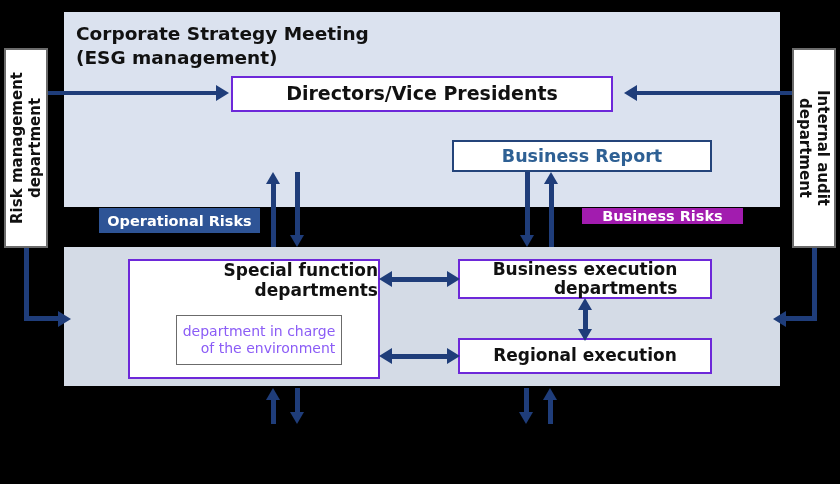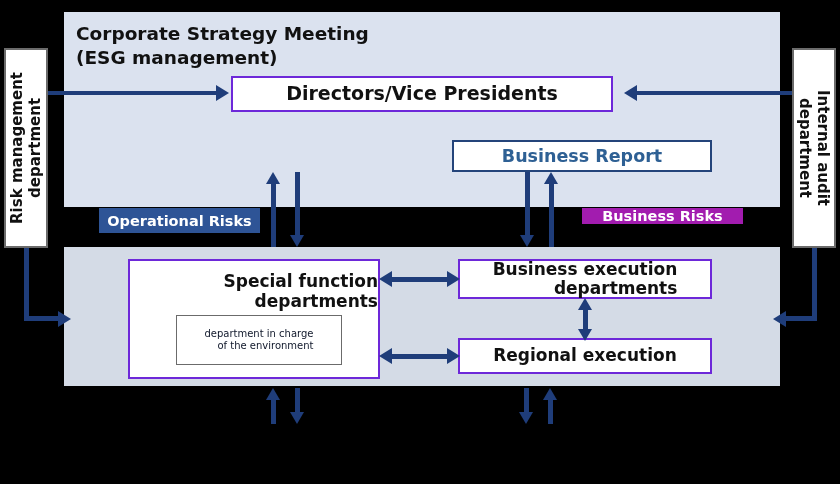--- a/index.html
+++ b/index.html
@@ -42,26 +42,26 @@
           justify-content:center;font-weight:bold;font-size:17.5px;}
   #risk-report{left:118px;top:140px;width:258px;height:32px;color:#1d3c6e;}
   #business-report{left:452px;top:140px;width:260px;height:32px;color:#2e6094;}
 
   .badge{position:absolute;display:flex;align-items:center;
          justify-content:center;color:#fff;font-weight:bold;font-size:14.5px;}
   #op-risks{left:99px;top:208px;width:161px;height:25px;background:#2e5496;}
   #bz-risks{left:582px;top:208px;width:161px;height:16px;background:#a21caf;}
 
   #special-fn{left:128px;top:259px;width:252px;height:120px;
-              display:block;padding-top:11px;font-size:17px;}
+              display:block;font-size:17px;}
   #special-fn .hd{font-weight:bold;line-height:1.17;}
   #inner-env{position:absolute;left:46px;top:54px;width:164px;height:48px;
              border:1.5px solid #6b6b6b;background:#fff;display:flex;
              align-items:center;justify-content:center;font-weight:normal;
-             font-size:10px;line-height:1.22;white-space:pre-line;color:#0f172a;}
+             font-size:14px;line-height:1.22;white-space:pre-line;color:#8b5cf6;}
 
   #biz-exec{left:458px;top:259px;width:254px;height:40px;font-size:17px;}
   #regional{left:458px;top:338px;width:254px;height:36px;font-size:17px;}
   #group-co{left:64px;top:424px;width:716px;height:36px;font-size:18px;}
 
   
   .aline{position:absolute;background:#1f3d7a;}
   .ahead{position:absolute;width:0;height:0;}
   .hd-right{border-top:8px solid transparent;border-bottom:8px solid transparent;
             border-left:13px solid #1f3d7a;}

